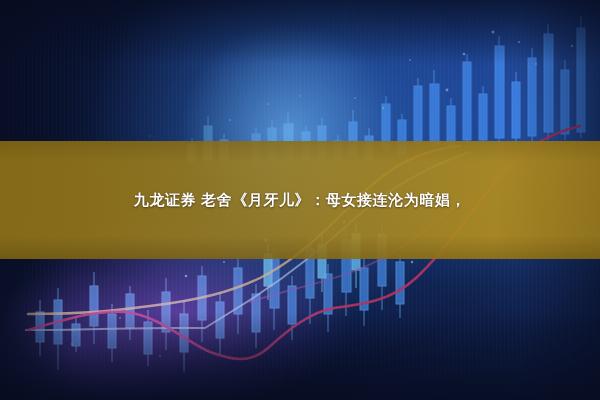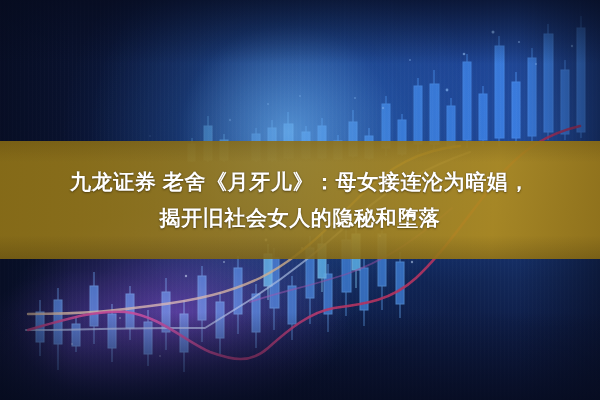--- a/index.html
+++ b/index.html
@@ -100,21 +100,21 @@
       rgba(0,0,0,0) 18%,
       rgba(0,0,0,0) 80%,
       rgba(40,30,4,0.22) 100%);
     pointer-events: none;
   }
 
   .headline {
     position: relative;
     z-index: 2;
     color: #ffffff;
-    font-size: 21px;
+    font-size: 15px;
     font-weight: bold;
     letter-spacing: .6px;
     line-height: 36px;
     white-space: nowrap;
     text-shadow: 0 1px 2px rgba(48,34,4,0.55), 0 0 1px rgba(40,28,2,0.6);
   }
 </style>
 </head>
 <body>
 
@@ -287,16 +287,15 @@
       <circle cx="160" cy="356" r="1.0" opacity=".3"></circle>
     </g>
   </svg>
 
   <div class="layer" id="bg-glow-purple"></div>
   <div class="layer" id="bg-scanlines"></div>
   <div class="layer" id="bg-vignette"></div>
 
   <div id="banner">
     <div class="headline">九龙证券 老舍《月牙儿》：母女接连沦为暗娼，</div>
-    <div class="headline">揭开旧社会女人的隐秘和堕落</div>
   </div>
 
 </div>
 
 </body></html>

